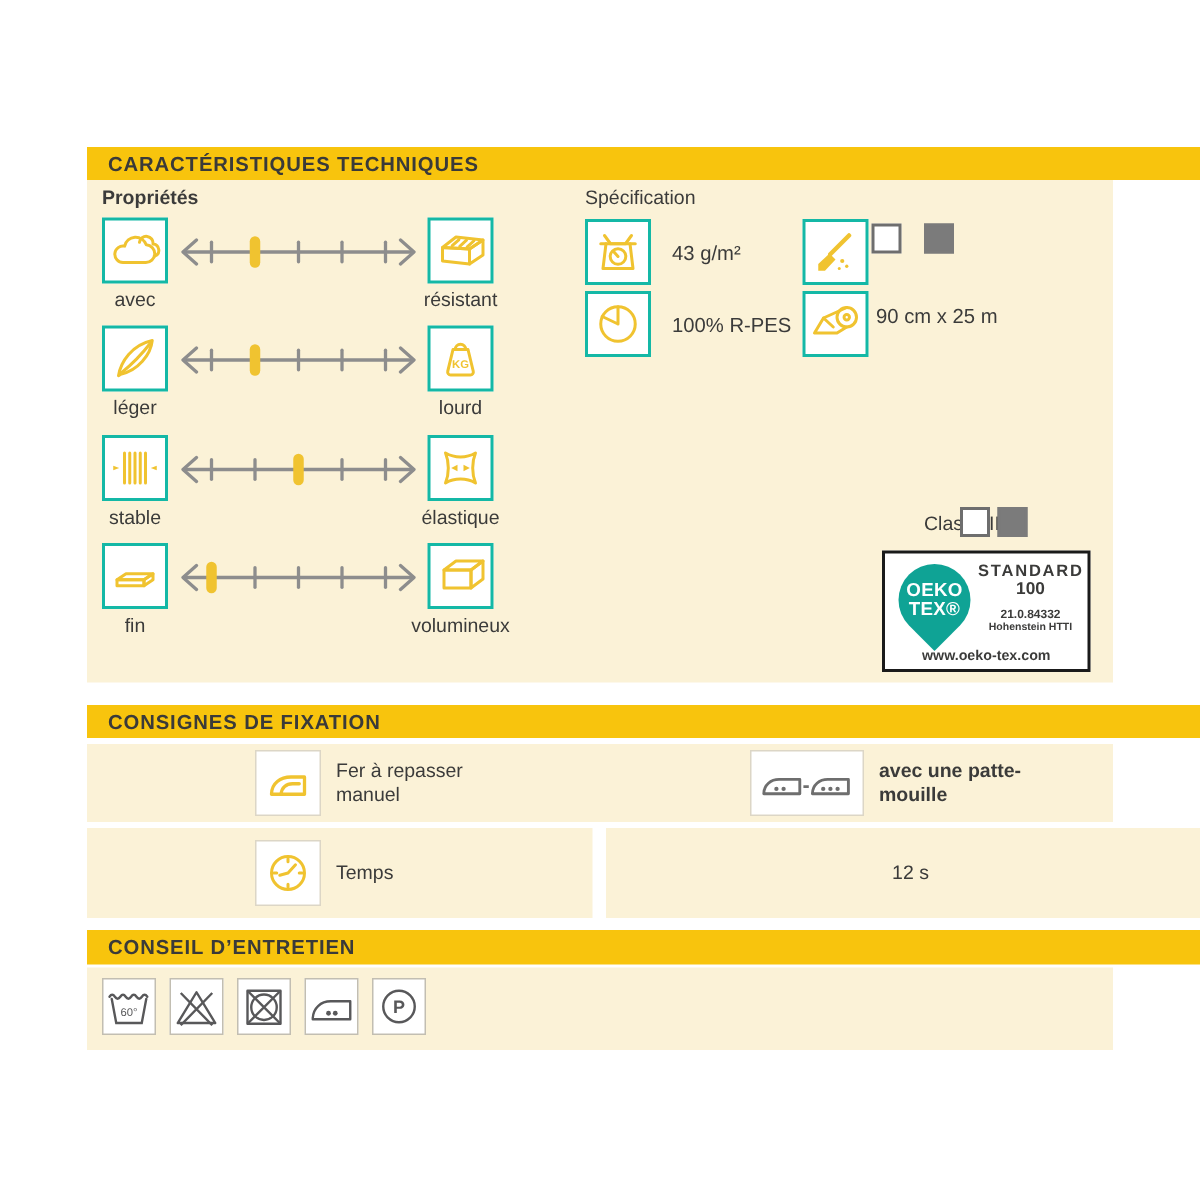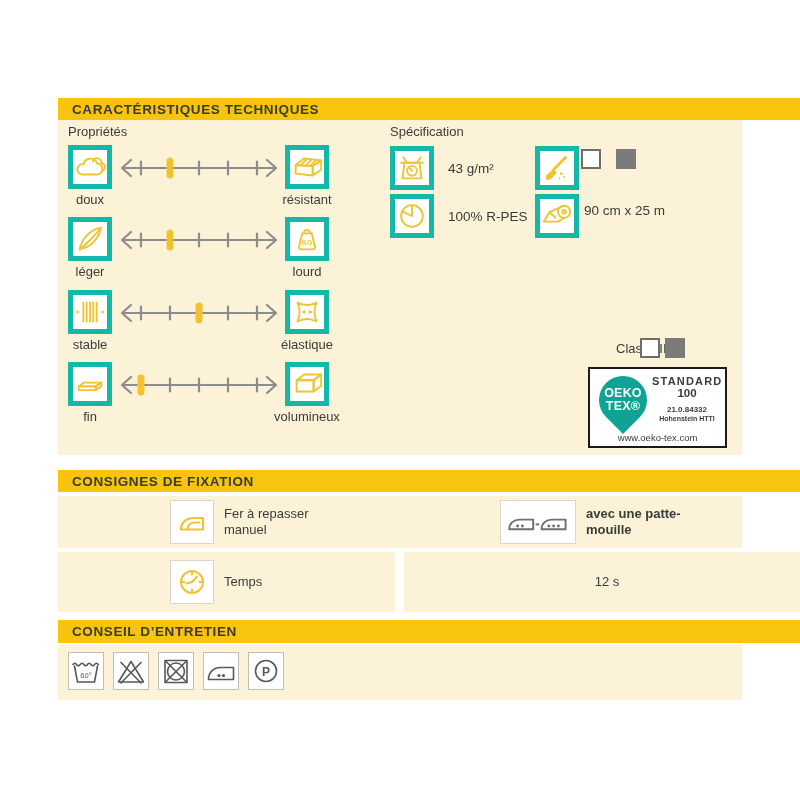--- a/index.html
+++ b/index.html
@@ -3,71 +3,71 @@
 <meta charset="utf-8">
 <style>
   html,body{margin:0;padding:0;background:#fff;}
   .page{position:relative;width:800px;height:800px;background:#fff;
         font-family:"Liberation Sans", sans-serif;color:#3B3B3A;overflow:hidden;}
   .bar{position:absolute;left:58px;width:756px;height:22px;background:#F8C40D;
        display:flex;align-items:center;padding-left:14px;box-sizing:border-box;}
   .bar span{font-size:13.5px;font-weight:700;letter-spacing:0.6px;color:#3A3A39;}
   .cream{position:absolute;left:58px;width:684px;background:#FBF2D7;}
   .seclabel{position:absolute;font-size:13px;color:#3B3B3A;}
-  .iconbox{position:absolute;width:44px;height:44px;background:#fff;border:5px solid #14b8a6;
+  .iconbox{position:absolute;width:44px;height:44px;background:#fff;border:2px solid #14b8a6;
            box-sizing:border-box;display:flex;align-items:center;justify-content:center;}
   .figlabel{position:absolute;font-size:13px;white-space:nowrap;transform:translateX(-50%);}
   .slider{position:absolute;width:166px;height:26px;}
   .spectext{position:absolute;font-size:13.5px;display:flex;align-items:center;height:44px;}
   .sq{position:absolute;width:20px;height:20px;box-sizing:border-box;}
   .sq.white{background:#fff;border:2px solid #6E6E6E;}
   .sq.gray{background:#7B7B7B;border:2px solid #7B7B7B;}
   .oeko{position:absolute;background:#fff;border:2px solid #1a1a1a;box-sizing:border-box;}
   .oeko-inner{position:relative;width:100%;height:100%;}
   .blob{position:absolute;left:9px;top:7px;width:48px;height:48px;background:#0FA395;
         border-radius:50% 50% 0 50%;transform:rotate(45deg);}
   .blob .bt{position:absolute;inset:0;transform:rotate(-45deg);display:flex;flex-direction:column;
         align-items:center;justify-content:center;color:#fff;font-weight:700;font-size:12.5px;line-height:13px;letter-spacing:0.2px;}
   .oekoright{position:absolute;left:62px;top:6px;width:70px;text-align:center;}
   .oekoright .std{font-weight:700;font-size:11px;letter-spacing:1.2px;line-height:12px;}
   .oekoright .hundred{font-weight:700;font-size:11.5px;line-height:13px;}
   .oekoright .cert{font-weight:700;font-size:8px;margin-top:5px;line-height:9px;}
   .oekoright .inst{font-weight:700;font-size:7px;line-height:9px;}
-  .oekoweb{position:absolute;left:0;right:0;bottom:3px;text-align:center;font-weight:400;font-size:9.5px;}
+  .oekoweb{position:absolute;left:0;right:0;bottom:3px;text-align:center;font-weight:700;font-size:9.5px;}
   .cell{position:absolute;background:#FBF2D7;}
   .celltext{position:absolute;font-size:13px;line-height:16px;}
   .ironbox{position:absolute;background:#fff;border:1px solid #DCD6C6;box-sizing:border-box;
            display:flex;align-items:center;justify-content:center;}
   .carebox{width:36px;height:38px;background:#fff;border:1px solid #C2BEB2;box-sizing:border-box;
            display:flex;align-items:center;justify-content:center;}
   .carerow{position:absolute;display:flex;gap:9px;border-radius:13px;}
   .center-cell{display:flex;align-items:center;justify-content:center;}
 </style>
 </head>
 <body>
 
 <div class="page">
 
   <div class="bar" style="top:98px;">
     <span>CARACTÉRISTIQUES TECHNIQUES</span>
   </div>
   <div class="cream" style="top:120px;height:335px;"></div>
 
-  <div class="seclabel" style="left:68px;top:124px;">Propriétés</div>
+  <div class="seclabel" style="left:68px;top:124px;font-weight:bold;">Propriétés</div>
   <div class="seclabel" style="left:390px;top:124px;">Spécification</div>
 
   <div class="iconbox" style="left:68px;top:145px;">
     <svg width="36" height="36" viewBox="0 0 36 36">
       <g fill="none" stroke="#F0C330" stroke-width="2" stroke-linecap="round" stroke-linejoin="round">
         <path d="M21,12.5 a4.5,4.5 0 0 1 9,1.2 a4.2,4.2 0 0 1 1.2,8.1"></path>
         <path d="M10,26 a5.5,5.5 0 1 1 1.1,-10.9 a7.5,7.5 0 0 1 14.4,-0.9 a5.5,5.5 0 0 1 -0.5,11.8 z"></path>
       </g>
     </svg>
   </div>
-  <div class="figlabel" style="left:90px;top:192px;">doux</div>
+  <div class="figlabel" style="left:90px;top:192px;">avec</div>
   <div class="slider" style="left:116px;top:155px;"><svg width="166" height="26" viewBox="0 0 166 26">
         <path d="M6,13 H160" stroke="#8D8D8D" stroke-width="2.2"></path>
         <path d="M15,5 L6,13 L15,21 M151,5 L160,13 L151,21" fill="none" stroke="#8D8D8D" stroke-width="2.2" stroke-linecap="round" stroke-linejoin="round"></path>
         <path d="M25,6.5 V19.5" stroke="#8D8D8D" stroke-width="2.2" stroke-linecap="round"></path>
         <path d="M54,6.5 V19.5" stroke="#8D8D8D" stroke-width="2.2" stroke-linecap="round"></path>
         <rect x="50.5" y="2.5" width="7" height="21" rx="3.5" fill="#F0C330"></rect>
         <path d="M83,6.5 V19.5" stroke="#8D8D8D" stroke-width="2.2" stroke-linecap="round"></path>
         <path d="M112,6.5 V19.5" stroke="#8D8D8D" stroke-width="2.2" stroke-linecap="round"></path>
         <path d="M141,6.5 V19.5" stroke="#8D8D8D" stroke-width="2.2" stroke-linecap="round"></path>
       </svg></div>

